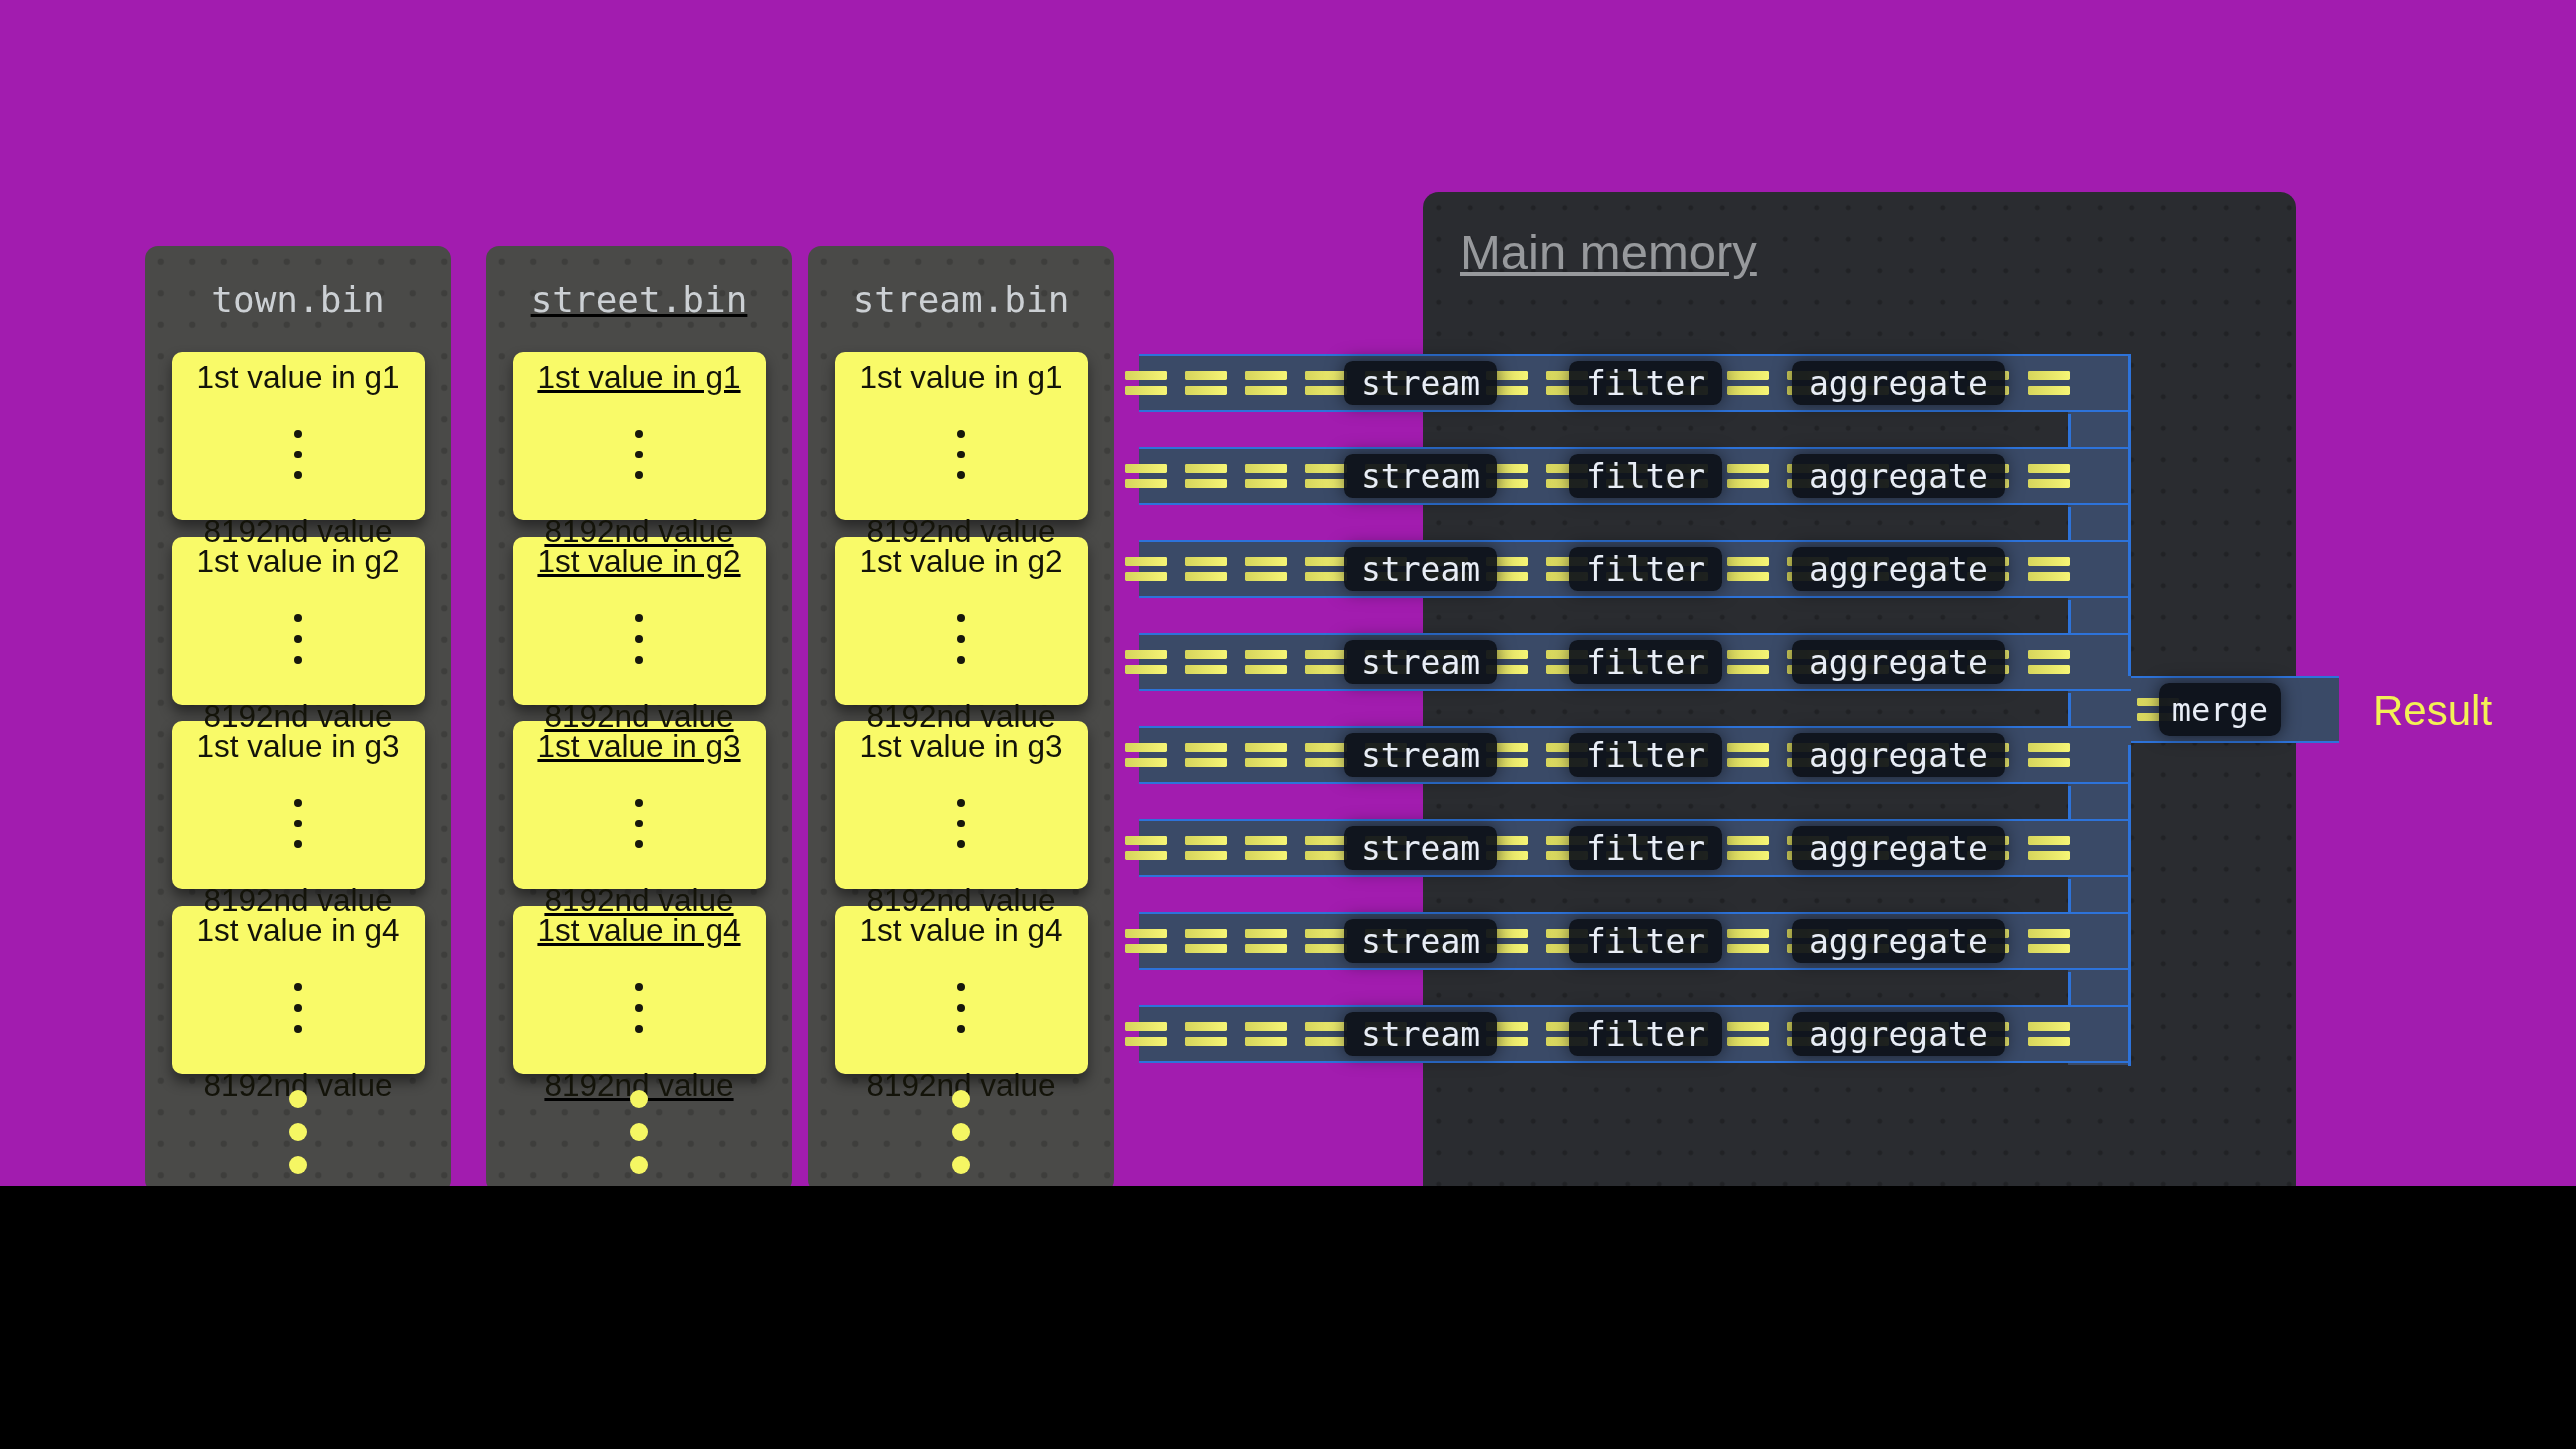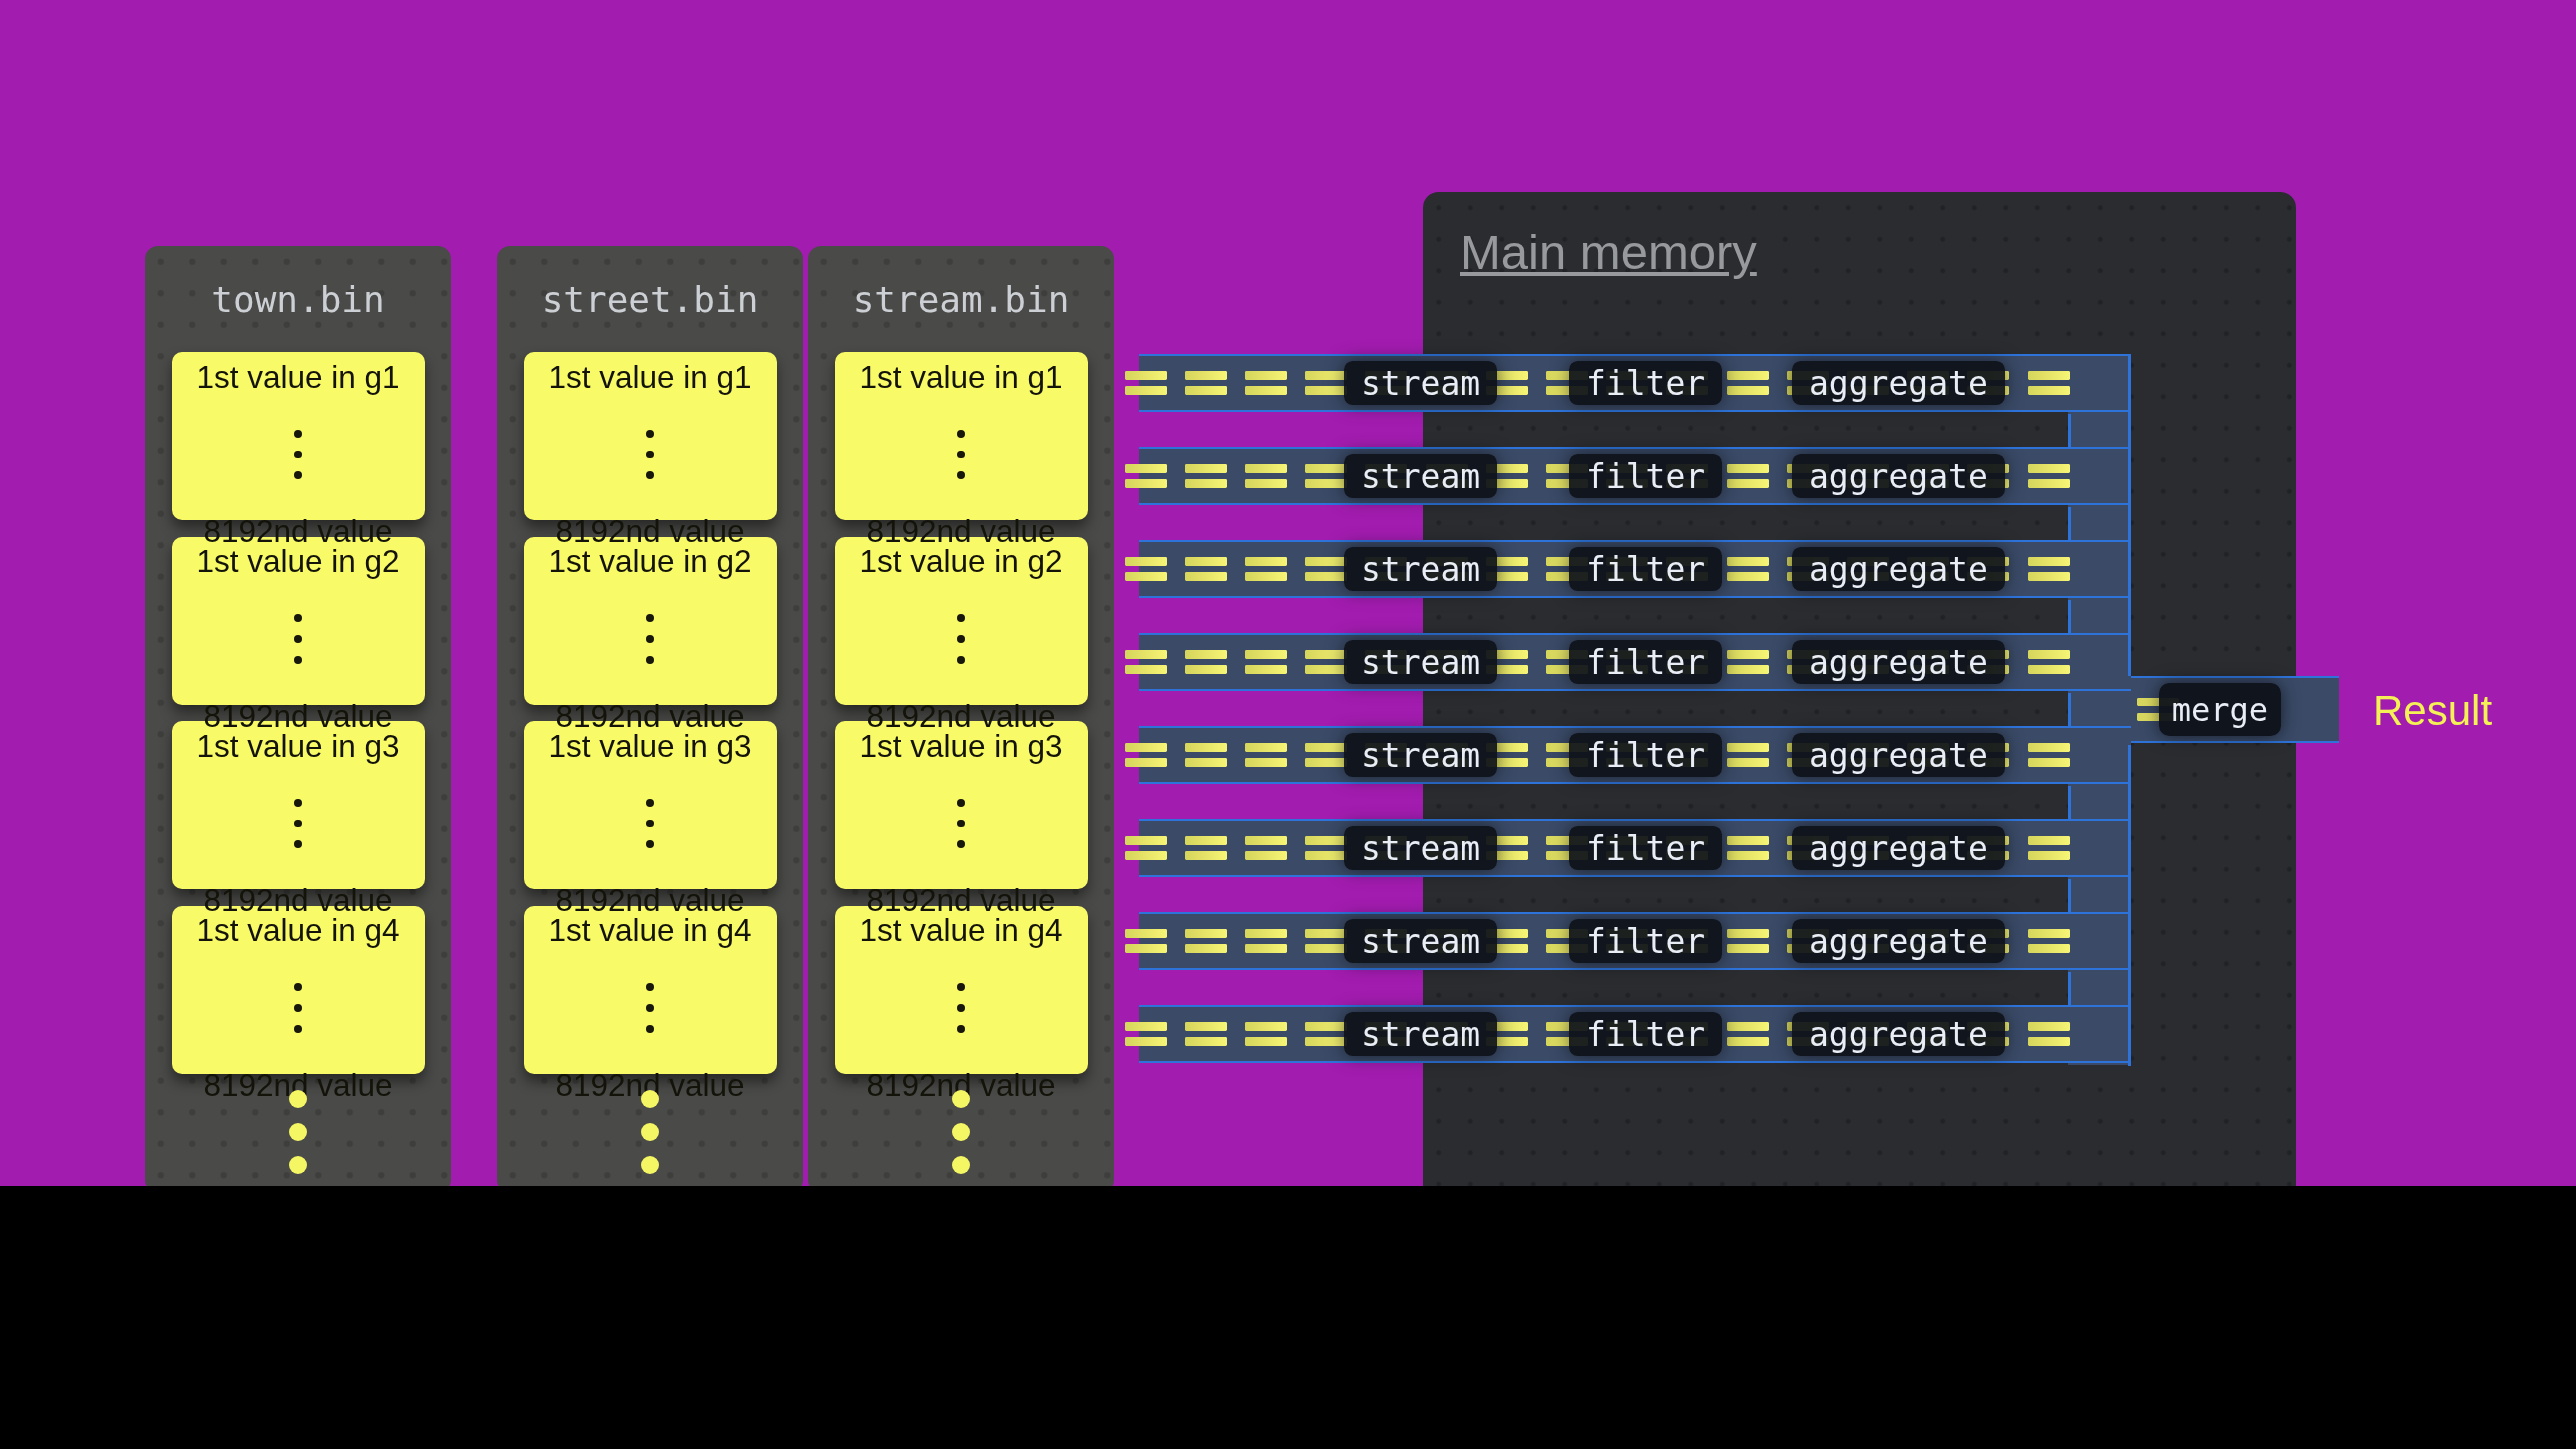--- a/index.html
+++ b/index.html
@@ -99,21 +99,21 @@
             <i class="vdot"></i>
           </div>
           <div class="vlabel">8192nd value</div>
         </div>
         <div class="col-ellipsis">
           <i class="bdot"></i>
           <i class="bdot"></i>
           <i class="bdot"></i>
         </div>
       </div>
-      <div class="file-col" style="left: 497px;">
+      <div class="file-col" style="left: 486px; text-decoration: underline;">
         <div class="file-header">street.bin</div>
         <div class="vbox">
           <div class="vlabel">1st value in g1</div>
           <div class="vdots">
             <i class="vdot"></i>
             <i class="vdot"></i>
             <i class="vdot"></i>
           </div>
           <div class="vlabel">8192nd value</div>
         </div>

